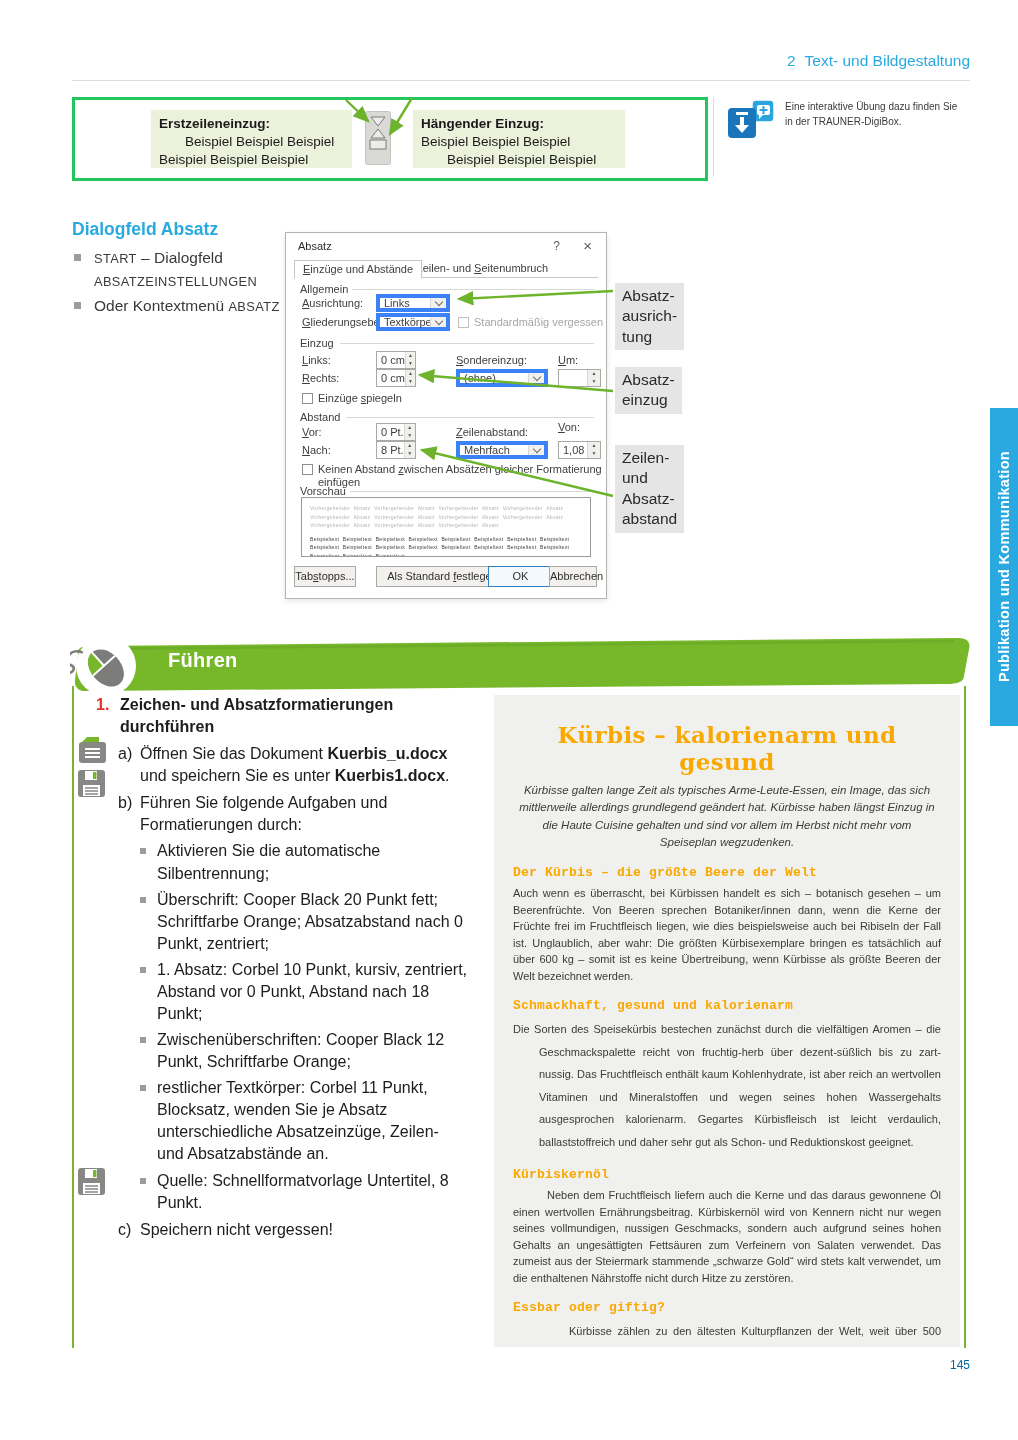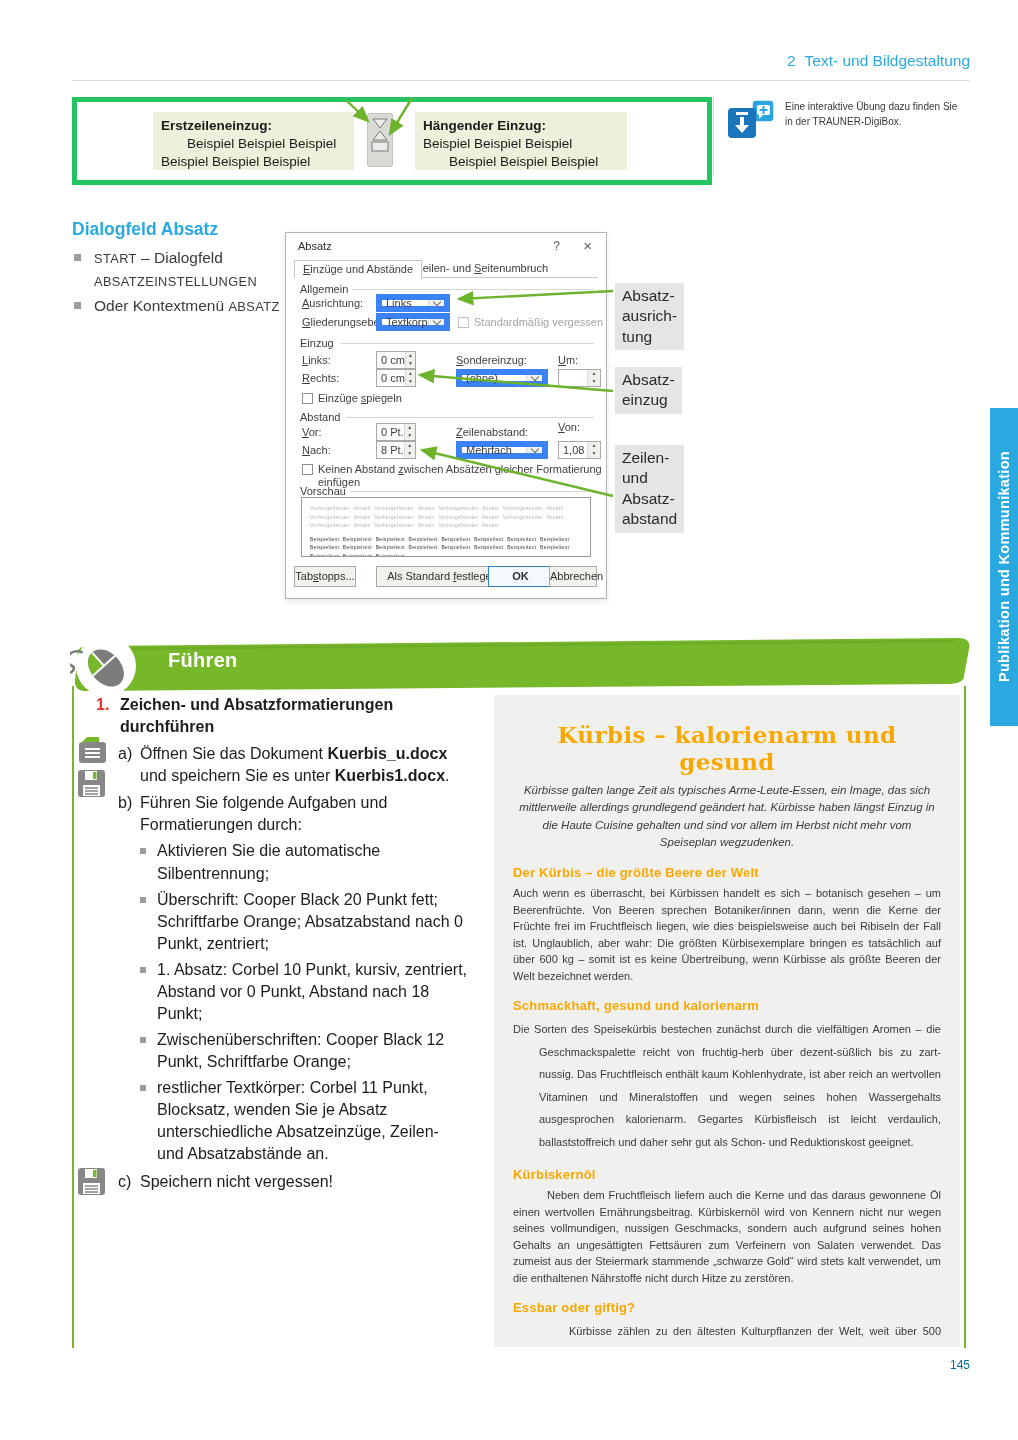--- a/index.html
+++ b/index.html
@@ -6,21 +6,21 @@
   body{font-family:"Liberation Sans",sans-serif;color:#3a3a39;}
   #page{position:relative;width:1018px;height:1440px;background:#fff;overflow:hidden;}
   .abs{position:absolute;}
 
   
   .chapter-header{top:52px;right:48px;color:#29a9e0;font-size:15.5px;}
   .chapter-header .num{margin-right:9px;}
   .head-rule{top:80px;left:72px;width:898px;height:1px;background:#dcdcda;}
 
   
-  .example-box{left:72px;top:97px;width:630px;height:78px;border:5px solid #22c55e;background:#fff;}
+  .example-box{left:72px;top:97px;width:630px;height:78px;border:3px solid #22c55e;background:#fff;}
   .ex-block{position:absolute;background:#ecf1dc;padding:5px 8px;font-size:13.5px;line-height:1.35;color:#1a1a1a;width:185px;height:48px;}
   .ex-block b{font-weight:bold;}
   .ex-ind{text-indent:26px;}
   .vsep{left:713px;top:97px;width:1px;height:79px;background:#ddddda;}
 
   
   .margin-note{left:728px;top:100px;width:238px;font-size:10px;line-height:1.45;color:#3a3a39;}
   .margin-note svg{float:left;margin:0 9px 4px 0;}
 
   
@@ -35,21 +35,21 @@
   .dlg-title{position:absolute;left:12px;top:7px;font-size:11px;color:#2b2b2b;}
   .dlg-help{position:absolute;right:46px;top:6px;color:#5c5c5a;font-size:12px;}
   .dlg-close{position:absolute;right:14px;top:4px;color:#5c5c5a;font-size:15px;}
   .tab{position:absolute;height:17px;line-height:17px;padding:0 8px;}
   .tab.active{border:1px solid #c6c6c3;border-bottom:1px solid #fff;background:#fff;z-index:2;}
   .tabline{position:absolute;left:8px;right:8px;top:44px;height:1px;background:#c6c6c3;}
   .group-title{position:absolute;color:#3e3e3e;}
   .gline{position:absolute;height:1px;background:#d8d8d3;}
   .dlbl{position:absolute;height:18px;line-height:18px;}
   u{text-decoration:underline;}
-  .combo{position:absolute;height:18px;border:6px solid #3b82f6;background:#fff;display:flex;align-items:center;box-sizing:border-box;}
+  .combo{position:absolute;height:18px;border:4px solid #3b82f6;background:#fff;display:flex;align-items:center;box-sizing:border-box;}
   .combo .cval{padding-left:4px;flex:1;white-space:nowrap;overflow:hidden;}
   .carrow{width:15px;height:100%;background:#f1f0ec;border-left:1px solid #d9d9d5;display:flex;align-items:center;justify-content:center;}
   .chev{width:5px;height:5px;border-right:1.4px solid #6d6d6a;border-bottom:1.4px solid #6d6d6a;transform:rotate(45deg);margin-top:-2px;}
   .spin{position:absolute;height:18px;border:1px solid #a9a9a6;background:#fff;display:flex;box-sizing:border-box;}
   .spin .sval{flex:1;padding-left:4px;line-height:16px;white-space:nowrap;}
   .spin .sbtns{width:12px;border-left:1px solid #d9d9d5;background:#f1f0ec;display:flex;flex-direction:column;}
   .spin .sbtns span{flex:1;font-size:5px;line-height:7px;text-align:center;color:#55554f;}
   .cbx{position:absolute;width:11px;height:11px;border:1px solid #8f8f8c;background:#fff;box-sizing:border-box;}
   .cblbl{position:absolute;line-height:13px;}
   .disabled{color:#a5a5a2;}
@@ -76,21 +76,21 @@
   .ex-item{position:relative;padding-left:44px;margin-top:5px;}
   .ex-item .lb{position:absolute;left:22px;}
   .ex-bullets{margin:4px 0 0 44px;padding:0;list-style:none;}
   .ex-bullets li{position:relative;padding-left:17px;margin-bottom:4px;}
   .ex-bullets li::before{content:"";position:absolute;left:0;top:8px;width:6px;height:6px;background:#9c9c9b;}
 
   
   .doc{left:494px;top:695px;width:466px;height:652px;background:#f0f0ee;box-sizing:border-box;padding:14px 19px;overflow:hidden;}
   .doc-title{font-family:"DejaVu Serif",serif;font-weight:bold;color:#f9a800;font-size:23px;text-align:center;margin-top:12px;letter-spacing:.4px;}
   .doc-intro{font-style:italic;font-size:11.5px;line-height:1.5;text-align:center;margin:7px 4px 0;color:#3a3a39;}
-  .doc h3{font-family:Liberation Sans, sans-serif;font-weight:bold;color:#f9a800;font-size:13px;margin:14px 0 5px;letter-spacing:.2px;}
+  .doc h3{font-family:Liberation Mono, monospace;font-weight:bold;color:#f9a800;font-size:13px;margin:14px 0 5px;letter-spacing:.2px;}
   .doc p{margin:0;font-size:11px;text-align:justify;color:#3a3a39;}
   .doc .p1{line-height:1.5;}
   .doc .p2{line-height:2.05;padding-left:26px;text-indent:-26px;}
   .doc .p3{line-height:1.5;text-indent:34px;}
   .doc .p4{line-height:2.1;margin-left:56px;}
 
   
   .side-tab{left:990px;top:408px;width:28px;height:318px;background:#29a9e0;display:flex;align-items:center;justify-content:center;}
   .side-tab span{writing-mode:vertical-rl;transform:rotate(180deg);color:#fff;font-weight:bold;font-size:14.5px;letter-spacing:.3px;white-space:nowrap;}
 
@@ -253,21 +253,21 @@
 
     <div class="group-title" style="left:14px;top:252px;">Vorschau</div>
     <div class="gline" style="left:64px;top:258px;width:244px;"></div>
     <div class="preview-box">
       <div class="pv gray">Vorhergehender Absatz Vorhergehender Absatz Vorhergehender Absatz Vorhergehender Absatz Vorhergehender Absatz Vorhergehender Absatz Vorhergehender Absatz Vorhergehender Absatz Vorhergehender Absatz Vorhergehender Absatz Vorhergehender Absatz</div>
       <div class="pv black">Beispieltext Beispieltext Beispieltext Beispieltext Beispieltext Beispieltext Beispieltext Beispieltext Beispieltext Beispieltext Beispieltext Beispieltext Beispieltext Beispieltext Beispieltext Beispieltext Beispieltext Beispieltext Beispieltext</div>
     </div>
 
     <div class="btn" style="left:8px;top:333px;width:62px;">Tab<u>s</u>topps...</div>
     <div class="btn" style="left:90px;top:333px;width:133px;">Als Standard <u>f</u>estlegen</div>
-    <div class="btn default" style="left:202px;top:333px;width:65px;font-weight:bold;">OK</div>
+    <div class="btn default" style="left:202px;top:333px;width:65px;">OK</div>
     <div class="btn" style="left:263px;top:333px;width:48px;">Abbrechen</div>
   </div>
 
   <div class="abs callout" style="left:615px;top:283px;">Absatz-
 ausrich-
 tung</div>
   <div class="abs callout" style="left:615px;top:367px;">Absatz-
 einzug</div>
   <div class="abs callout" style="left:615px;top:445px;">Zeilen-
 und
@@ -349,20 +349,21 @@
     <div class="ex-item">
       <span class="lb">b)</span>
       <span>Führen Sie folgende Aufgaben und Formatierungen durch:</span>
     </div>
     <ul class="ex-bullets">
       <li>Aktivieren Sie die automatische Silbentrennung;</li>
       <li>Überschrift: Cooper Black 20 Punkt fett; Schriftfarbe Orange; Absatzabstand nach 0 Punkt, zentriert;</li>
       <li>1. Absatz: Corbel 10 Punkt, kursiv, zentriert, Abstand vor 0 Punkt, Abstand nach 18 Punkt;</li>
       <li>Zwischenüberschriften: Cooper Black 12 Punkt, Schriftfarbe Orange;</li>
       <li>restlicher Textkörper: Corbel 11 Punkt, Blocksatz, wenden Sie je Absatz unterschiedliche Absatzeinzüge, Zeilen- und Absatzabstände an.</li>
+      <li>Quelle: Schnellformatvorlage Untertitel, 8 Punkt.</li>
     </ul>
     <div class="ex-item">
       <span class="lb">c)</span>
       <span>Speichern nicht vergessen!</span>
     </div>
   </div>
 
   <div class="abs doc">
     <div class="doc-title">Kürbis – kalorienarm und gesund</div>
     <div class="doc-intro">Kürbisse galten lange Zeit als typisches Arme-Leute-Essen, ein Image, das sich mittlerweile allerdings grundlegend geändert hat. Kürbisse haben längst Einzug in die Haute Cuisine gehalten und sind vor allem im Herbst nicht mehr vom Speiseplan wegzudenken.</div>

